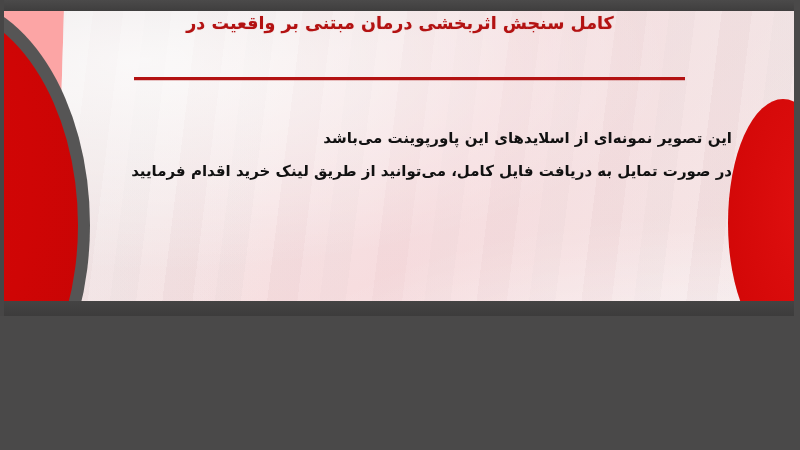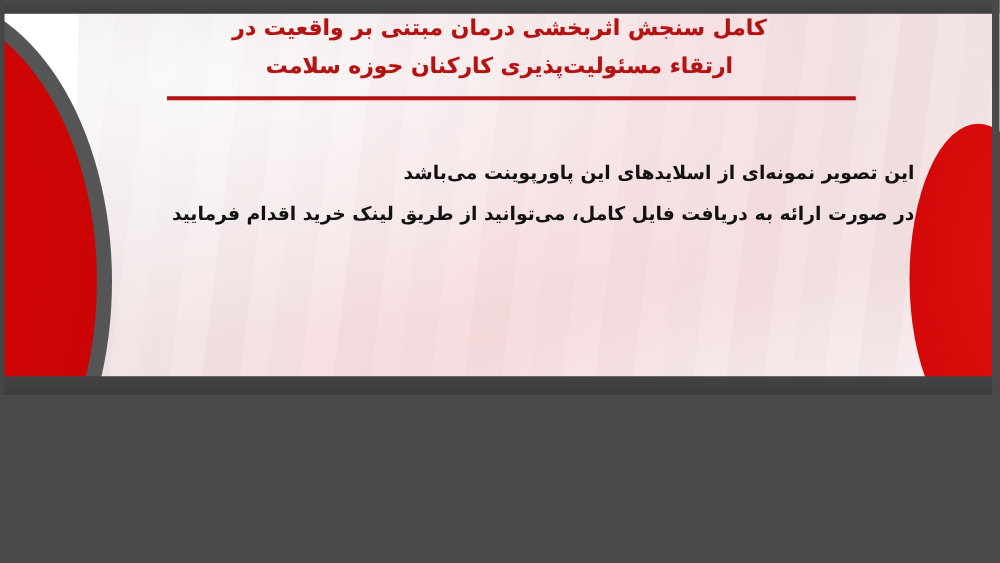--- a/index.html
+++ b/index.html
@@ -3,21 +3,21 @@
 <meta charset="utf-8">
 <style>
   html,body{margin:0;padding:0;}
   body{
     width:800px;height:450px;overflow:hidden;
     background:#4a4949;
     font-family:"DejaVu Sans","Liberation Sans",sans-serif;
   }
   #slide{
     position:relative;width:800px;height:316px;overflow:hidden;
-    background:#ffffff;
+    background:#fca5a5;
   }
 
   
   .frame-top{
     position:absolute;left:0;top:0;width:800px;height:11px;
     background:linear-gradient(#4b4a4a,#3f3e3e);z-index:30;
   }
   .frame-bottom{
     position:absolute;left:0;bottom:0;width:800px;height:15px;
     background:linear-gradient(#444343,#3d3c3c);z-index:30;
@@ -133,27 +133,26 @@
     <div class="pinkwash"></div>
     <div class="sheen"></div>
   </div>
 
   <div class="left-ellipse-outline"></div>
   <div class="left-ellipse"></div>
   <div class="right-ellipse"></div>
 
   <div class="title-block">
     <div class="title-line">کامل سنجش اثربخشی درمان مبتنی بر واقعیت در</div>
-    <div class="title-line">ارتقاء مسئولیت‌پذیری کارکنان حوزه سلامت</div>
   </div>
   <div class="title-rule"></div>
 
   <div class="body-block">
     <div class="body-line">این تصویر نمونه‌ای از اسلایدهای این پاورپوینت می‌باشد</div>
-    <div class="body-line">در صورت ارائه به دریافت فایل کامل، می‌توانید از طریق لینک خرید اقدام فرمایید</div>
+    <div class="body-line">در صورت تمایل به دریافت فایل کامل، می‌توانید از طریق لینک خرید اقدام فرمایید</div>
   </div>
 
   <div class="frame-top"></div>
   <div class="frame-bottom"></div>
   <div class="frame-left"></div>
   <div class="frame-right"></div>
 
 </div>
 
 </body></html>

